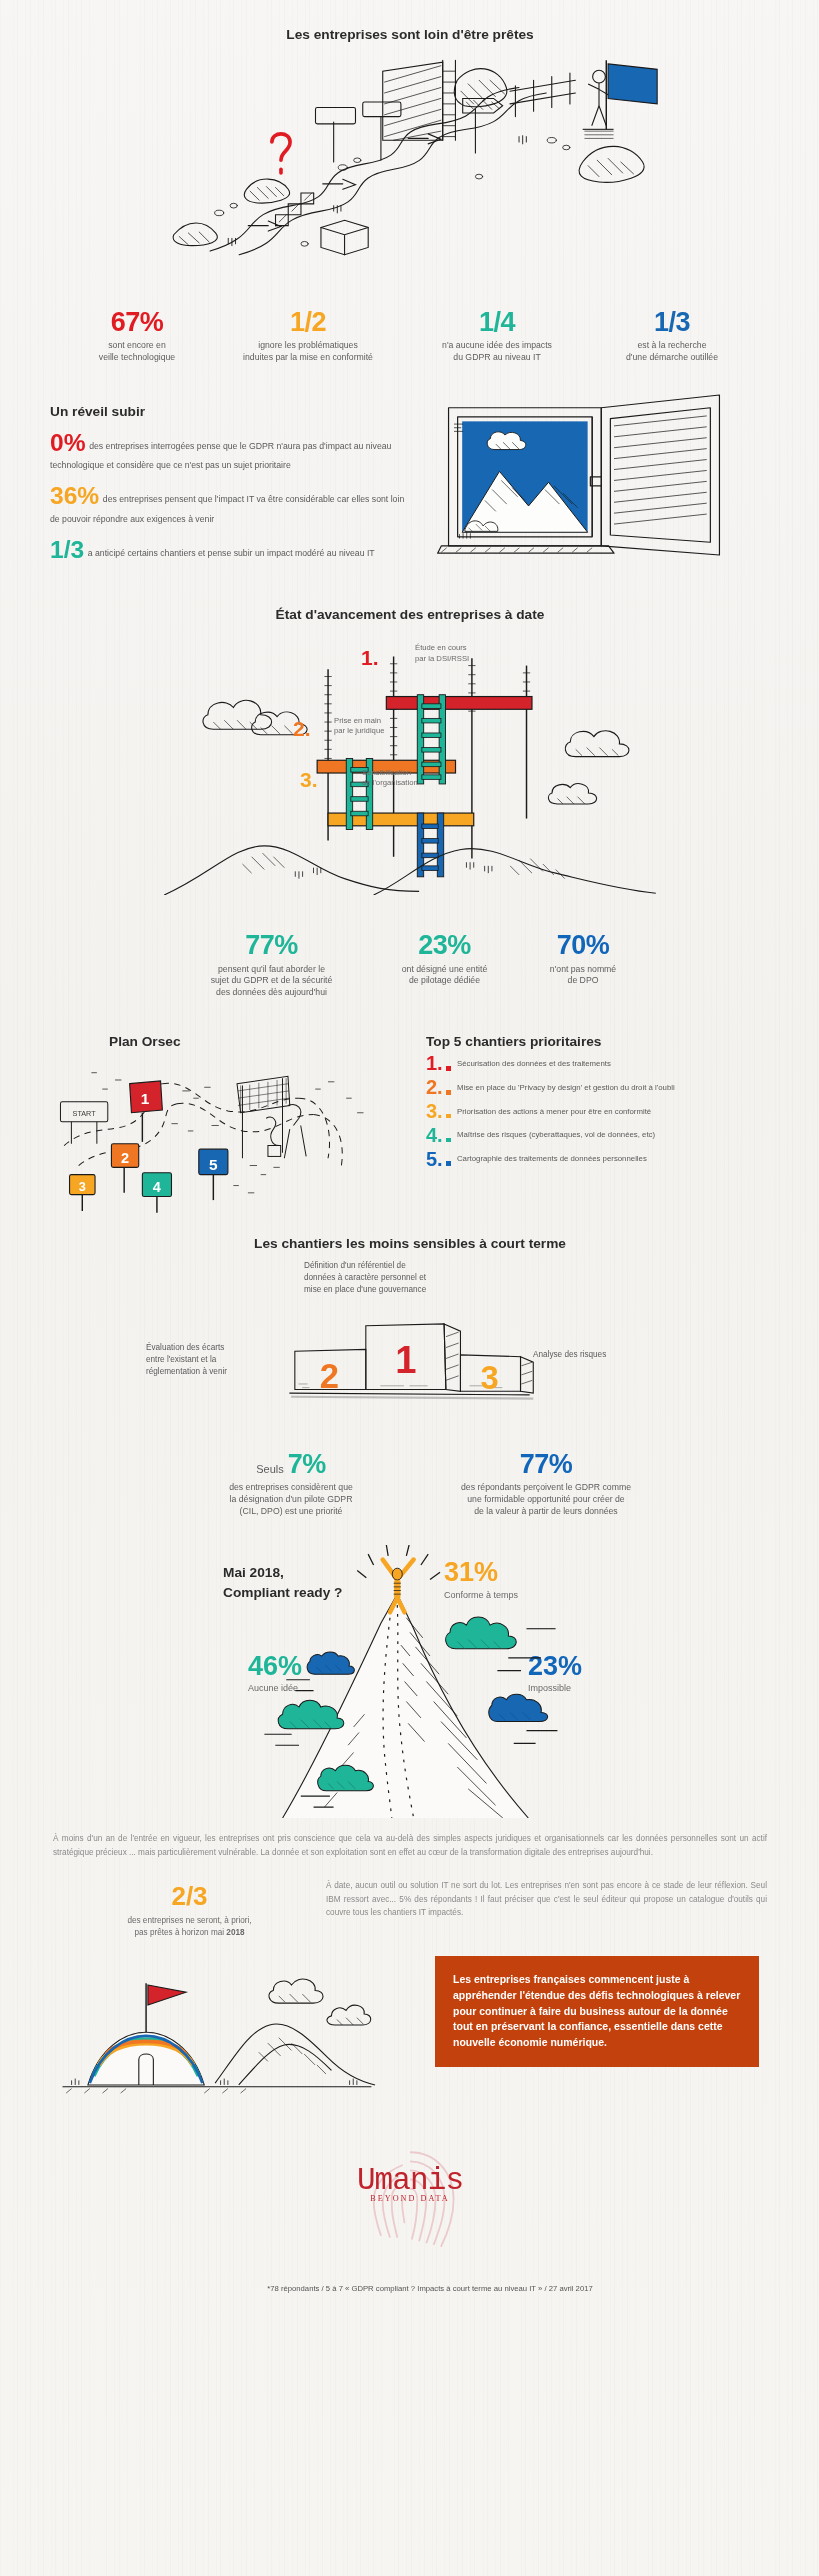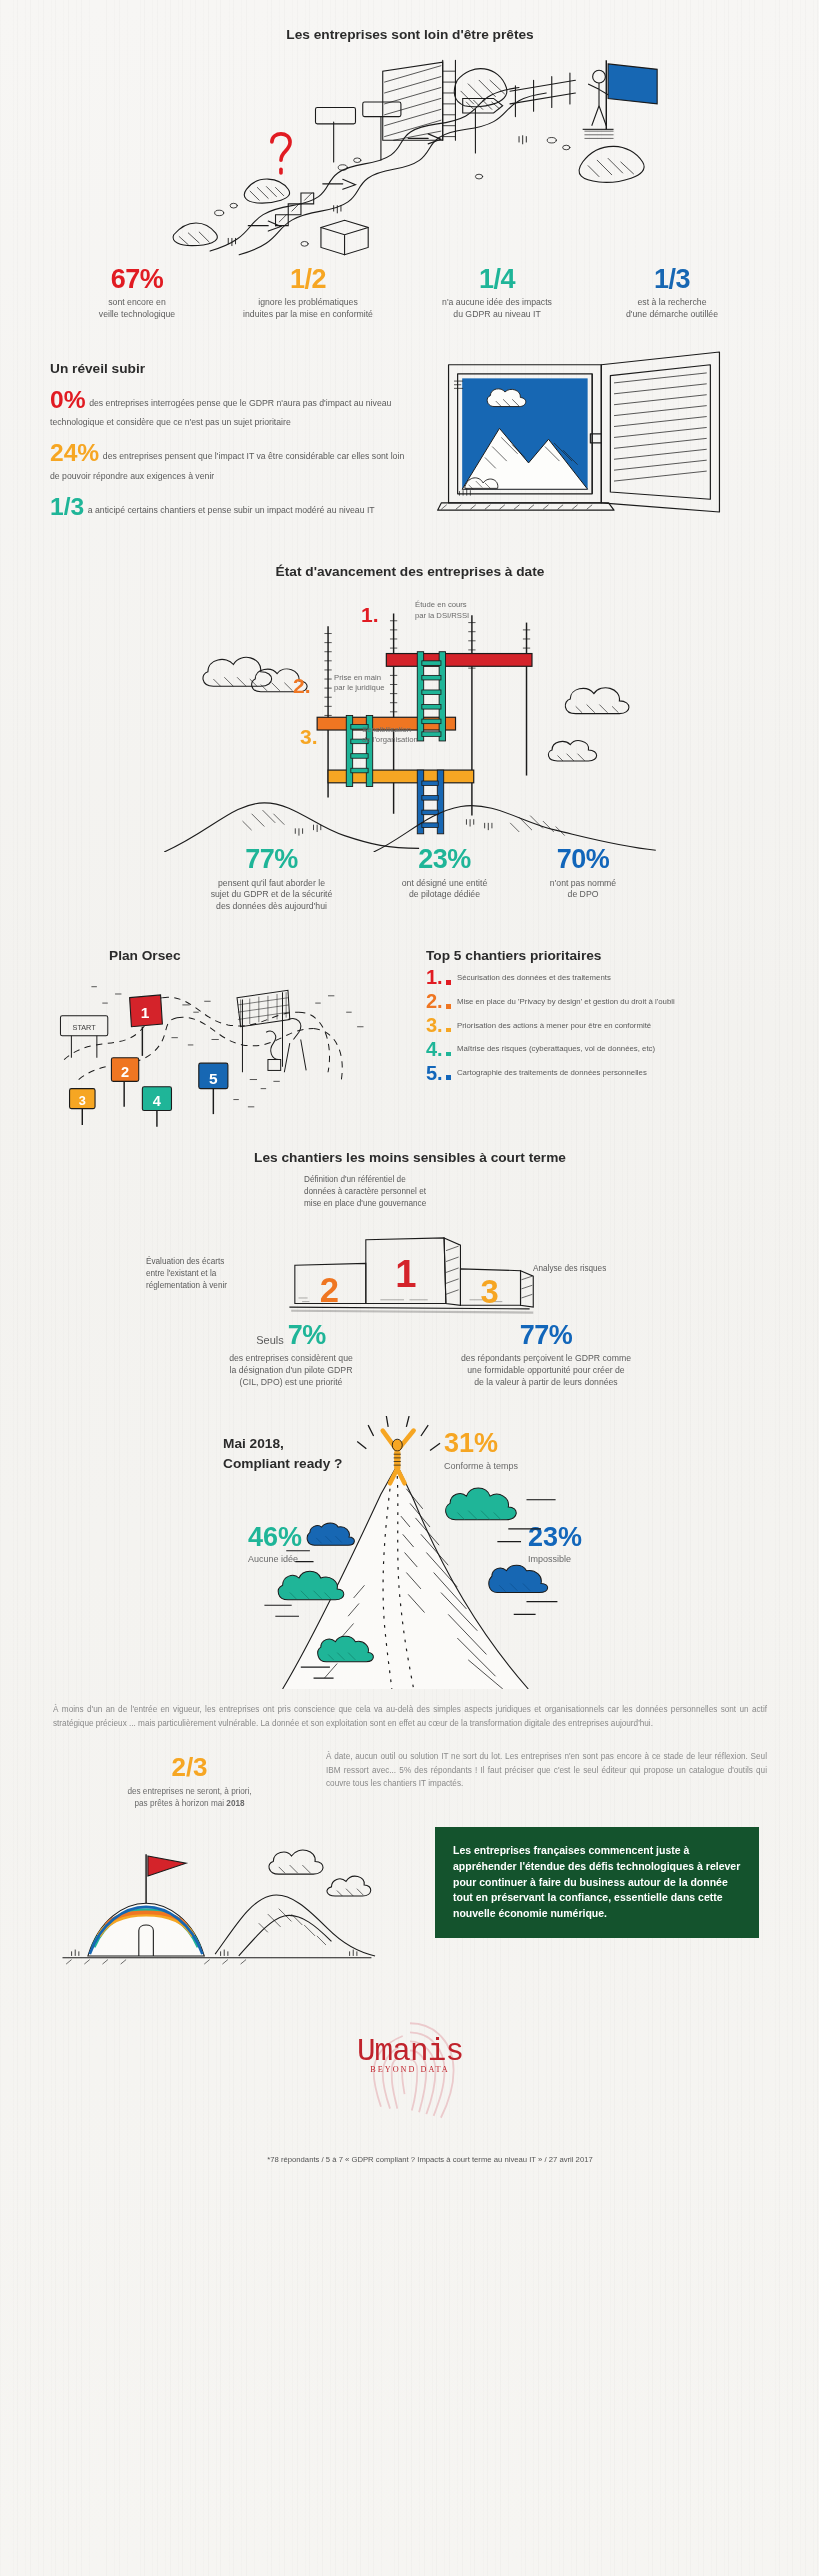--- a/index.html
+++ b/index.html
@@ -38,21 +38,21 @@
   }
 
   
   .sec-title {
     text-align: center; font-size: 13.7px; font-weight: bold; color: #2b2b2b;
   }
   .sec-title-left { text-align: left; font-size: 13.7px; font-weight: bold; color: #2b2b2b; }
 
   
   .stats-row { display: flex; justify-content: center; align-items: flex-start; }
-  .stat { text-align: center; padding: 0 5.5px; }
+  .stat { text-align: center; padding: 0 5.5px; margin-top: 43px; }
   .stat .big {
     font-size: 27px; font-weight: bold; line-height: 1.0; letter-spacing: -0.5px;
   }
   .stat .cap {
     font-size: 8.7px; color: #5d5d5d; line-height: 1.35; margin-top: 4.6px;
   }
   .c-red { color: #e11b22; }
   .c-orange { color: #ef7622; }
   .c-amber { color: #f6a623; }
   .c-teal { color: #1fb598; }
@@ -85,21 +85,21 @@
   .t5-txt { font-size: 7.8px; color: #5a5a5a; }
 
   
   .podium-label { font-size: 8.2px; color: #5a5a5a; line-height: 1.45; }
 
   
   .foot-para {
     font-size: 8.2px; color: #8a8a8a; line-height: 1.65; text-align: justify;
   }
   .blue-box {
-    background: #14532d; color: #fff; font-weight: bold;
+    background: #c2410c; color: #fff; font-weight: bold;
     font-size: 10.5px; line-height: 1.5; padding: 16.4px 18px;
   }
   .logo-u { font-size: 31px; color: #c0232c; letter-spacing: -0.9px; font-family: Liberation Mono, monospace; }
   .logo-sub { font-size: 8.2px; color: #c0232c; letter-spacing: 2px; margin-top: -3.6px; font-family: Liberation Serif, serif; }
   .credit { text-align: center; font-size: 7.7px; color: #555; padding-left: 40px; }
 </style>
 </head>
 <body>
 
 <div class="page">
@@ -222,21 +222,21 @@
   </div>
 
   <div class="reveil" style="margin-top:40px;">
     <div class="reveil-left">
       <div class="sec-title-left">Un réveil subir</div>
 
       <div class="rv-item">
         <span class="rv-num c-red">0%</span><span class="rv-txt">des entreprises interrogées pense que le GDPR n'aura pas d'impact au niveau technologique et considère que ce n'est pas un sujet prioritaire</span>
       </div>
       <div class="rv-item">
-        <span class="rv-num c-amber">24%</span><span class="rv-txt">des entreprises pensent que l'impact IT va être considérable car elles sont loin de pouvoir répondre aux exigences à venir</span>
+        <span class="rv-num c-amber">36%</span><span class="rv-txt">des entreprises pensent que l'impact IT va être considérable car elles sont loin de pouvoir répondre aux exigences à venir</span>
       </div>
       <div class="rv-item">
         <span class="rv-num c-teal">1/3</span><span class="rv-txt">a anticipé certains chantiers et pense subir un impact modéré au niveau IT</span>
       </div>
     </div>
 
     <svg width="300" height="164" viewBox="0 0 330 180" style="margin-left:20px;margin-top:-11px;">
       <g stroke="#1b1b1b" stroke-width="1.3" fill="none" stroke-linejoin="round">
 
         <rect x="16" y="16" width="168" height="152"></rect>

